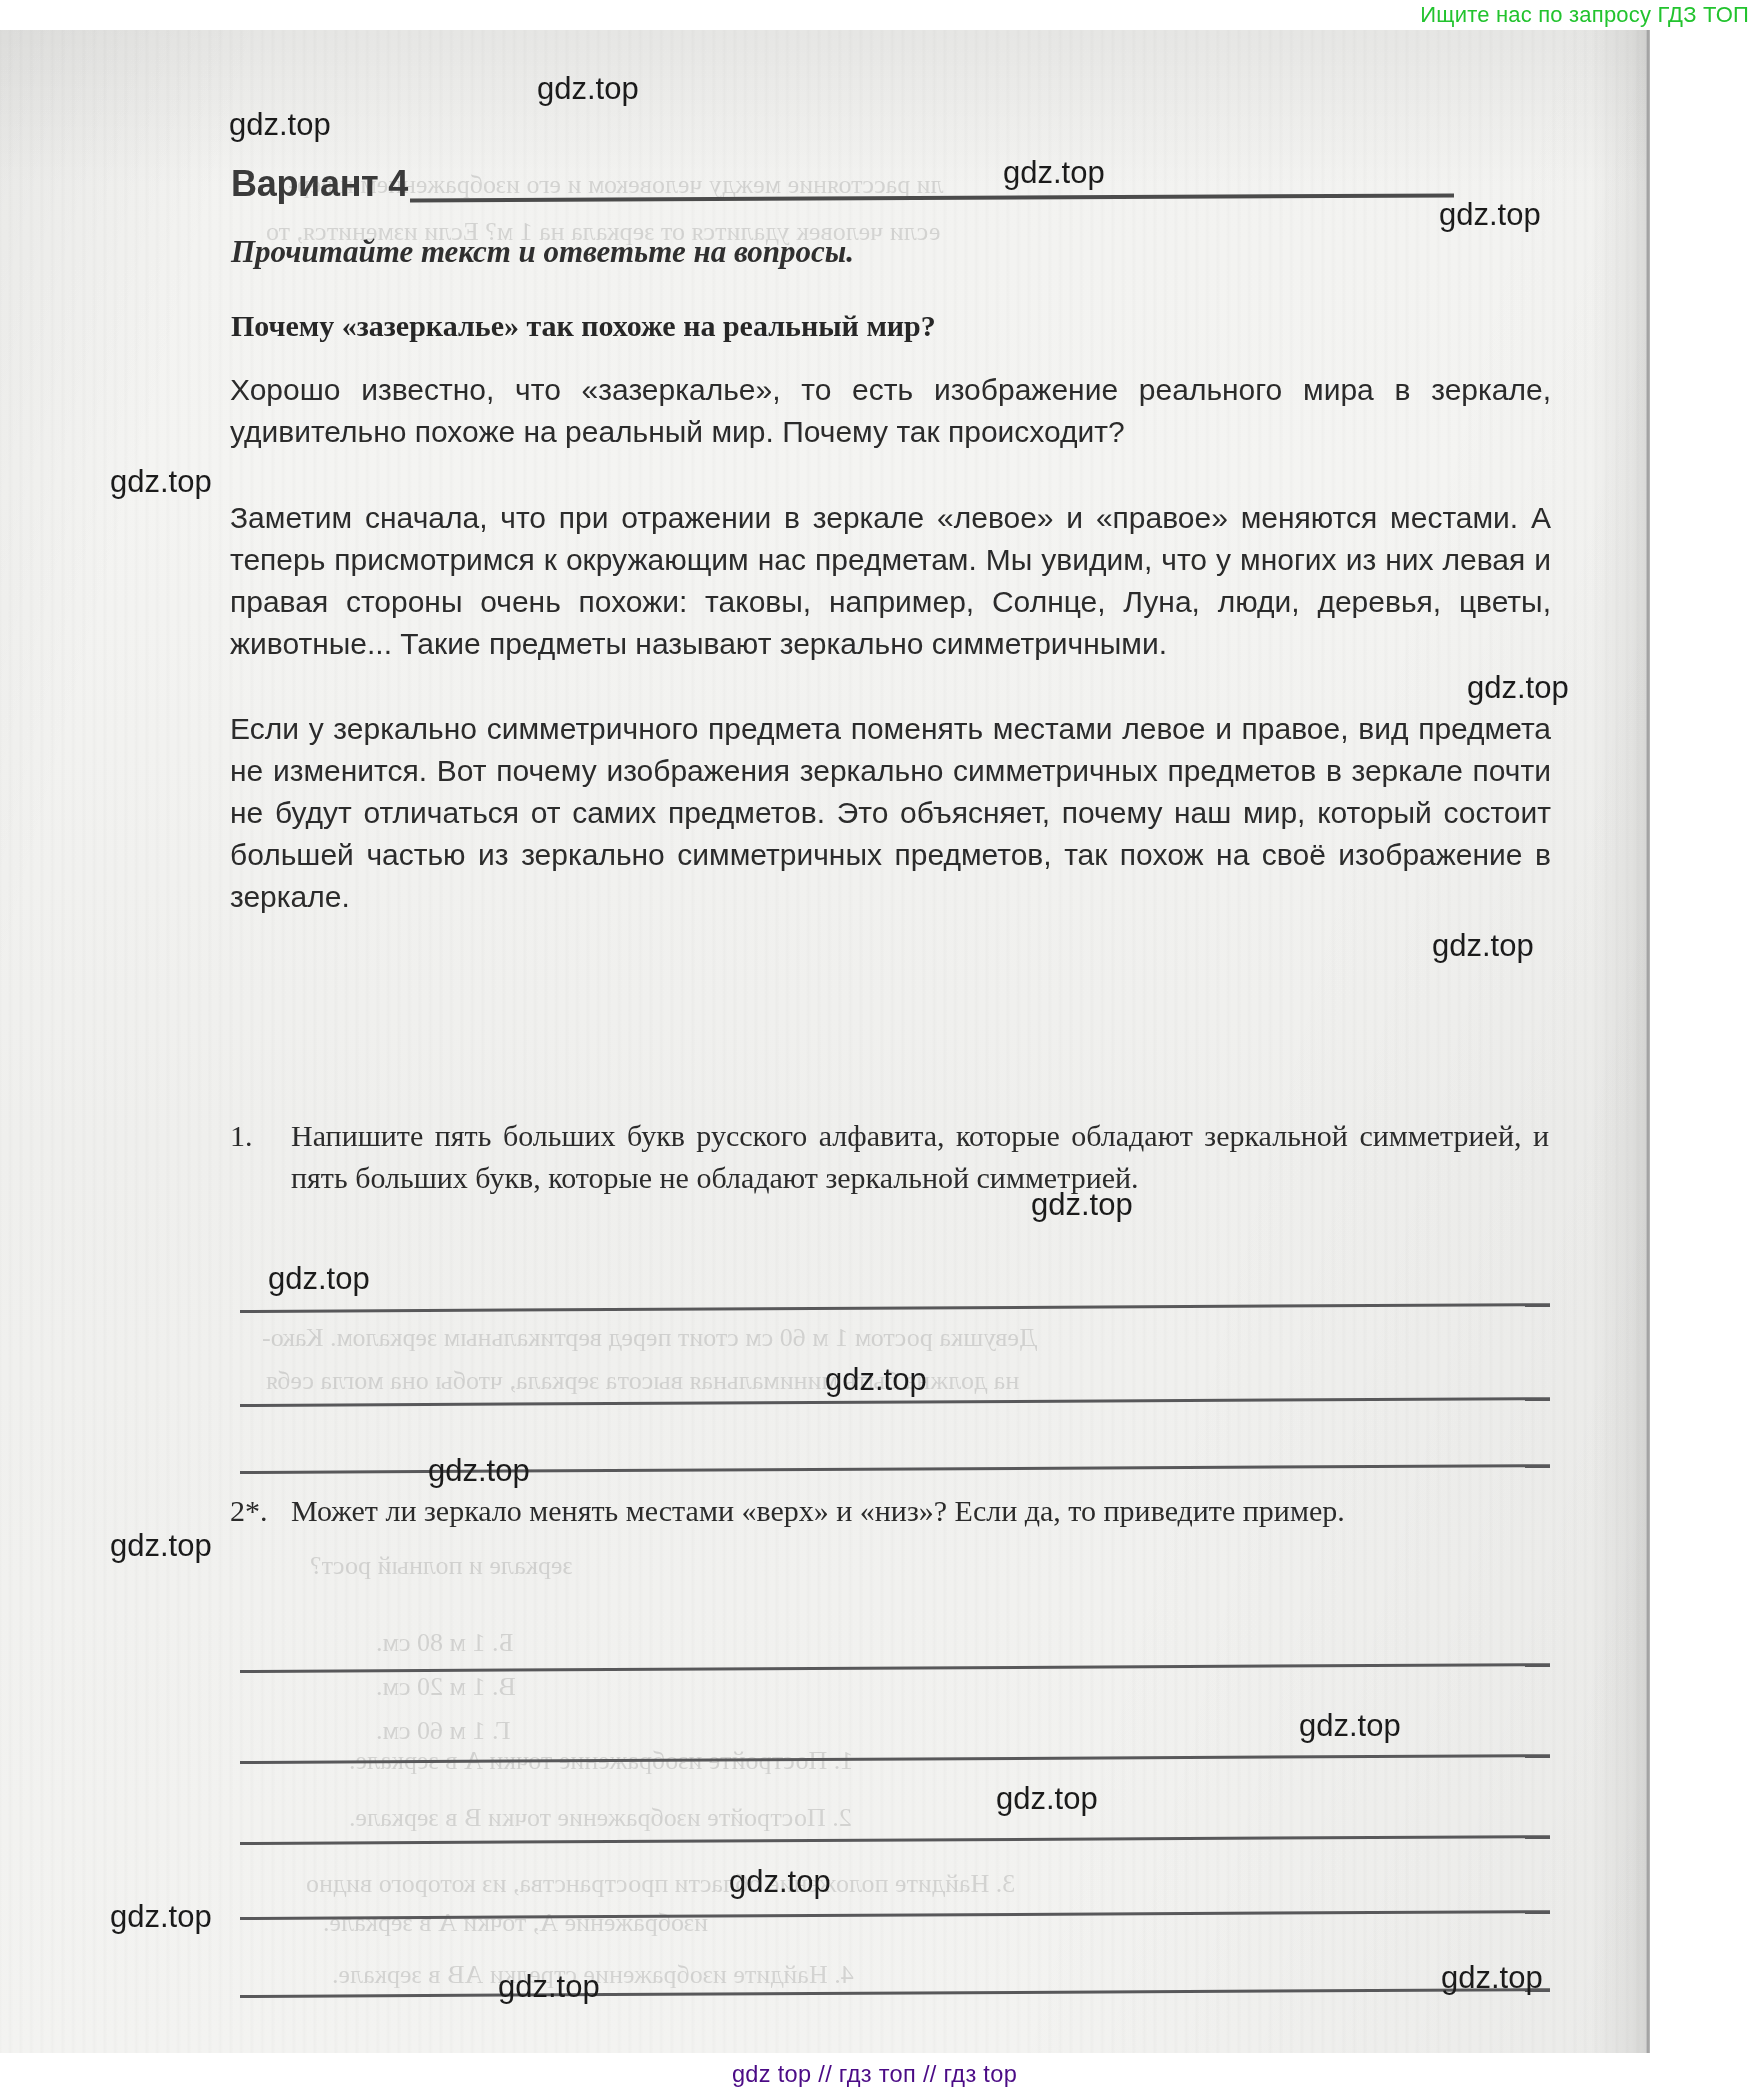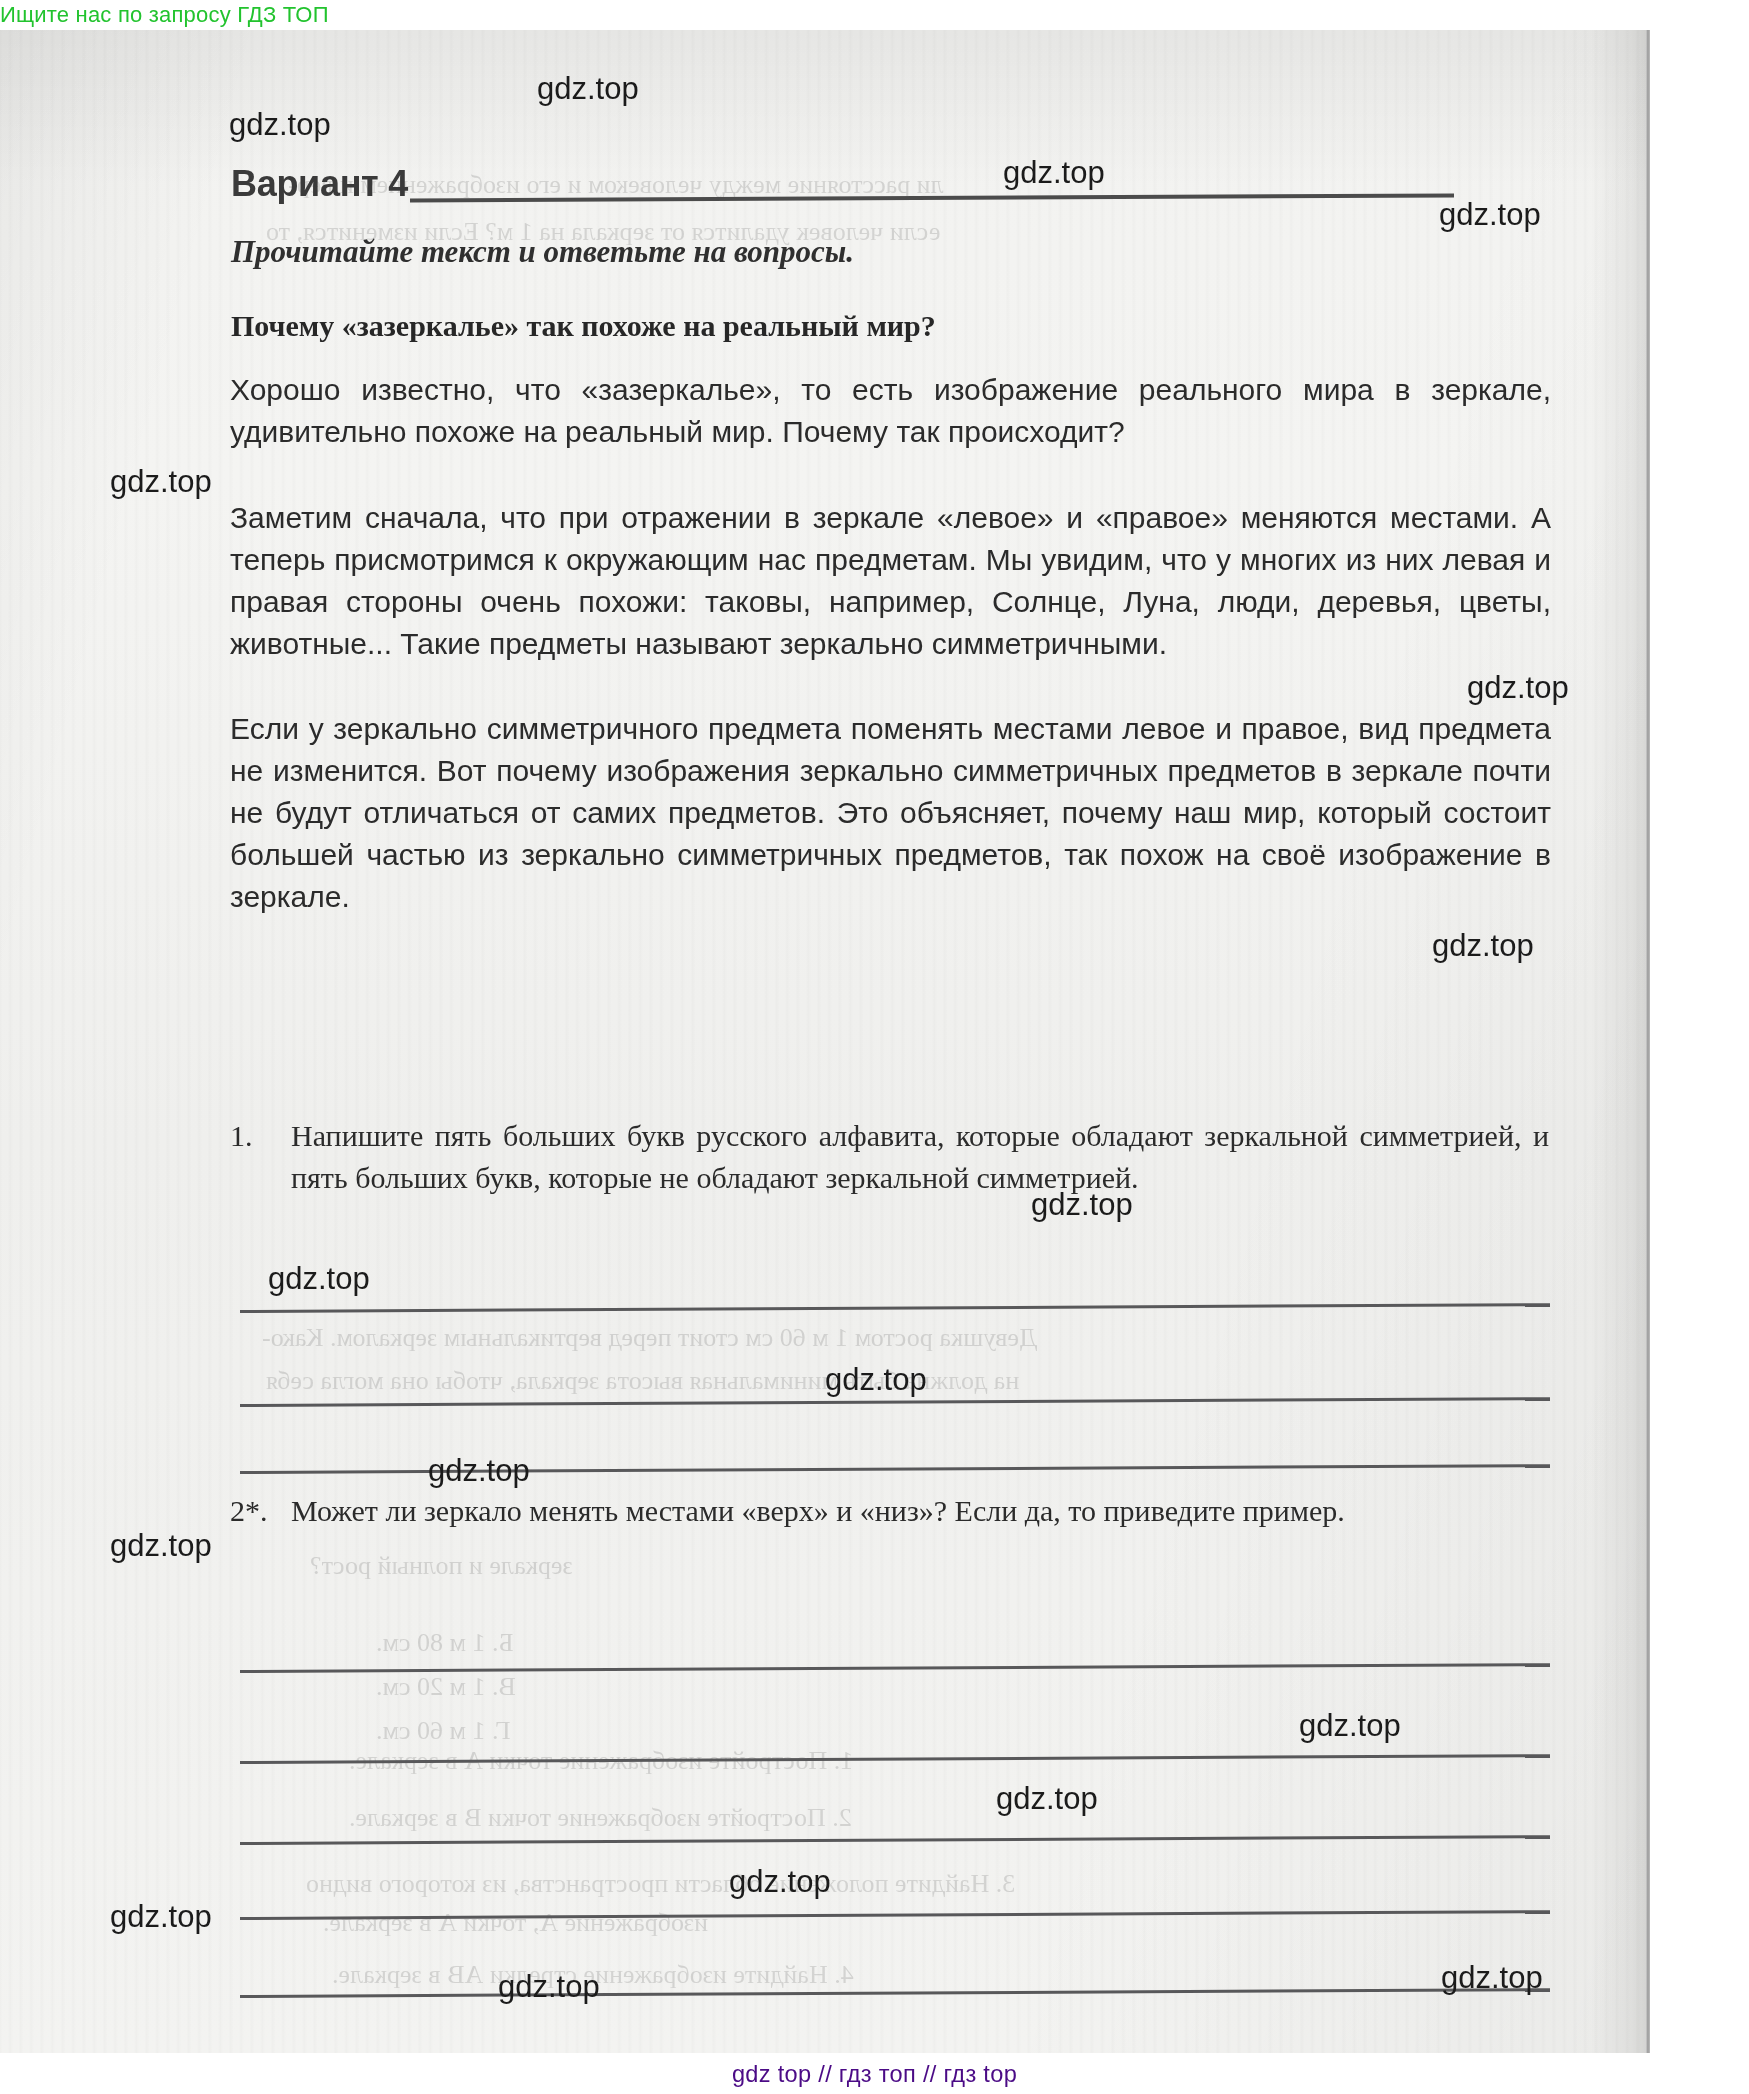--- a/index.html
+++ b/index.html
@@ -16,21 +16,21 @@
   }
 
   
   .promo-banner {
     position: absolute;
     left: 0; top: 0;
     width: 1749px;
     height: 30px;
     display: flex;
     align-items: center;
-    justify-content: flex-start;
+    justify-content: flex-end;
     background: #ffffff;
     z-index: 40;
   }
   .promo-banner-text {
     color: #22c32e;
     font-family: "Liberation Sans", sans-serif;
     font-size: 22px;
     letter-spacing: 0.2px;
     white-space: nowrap;
   }

